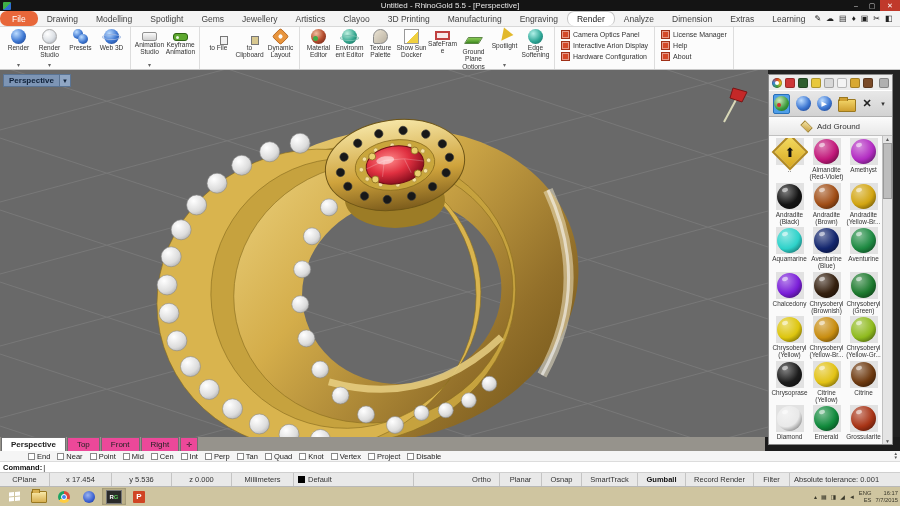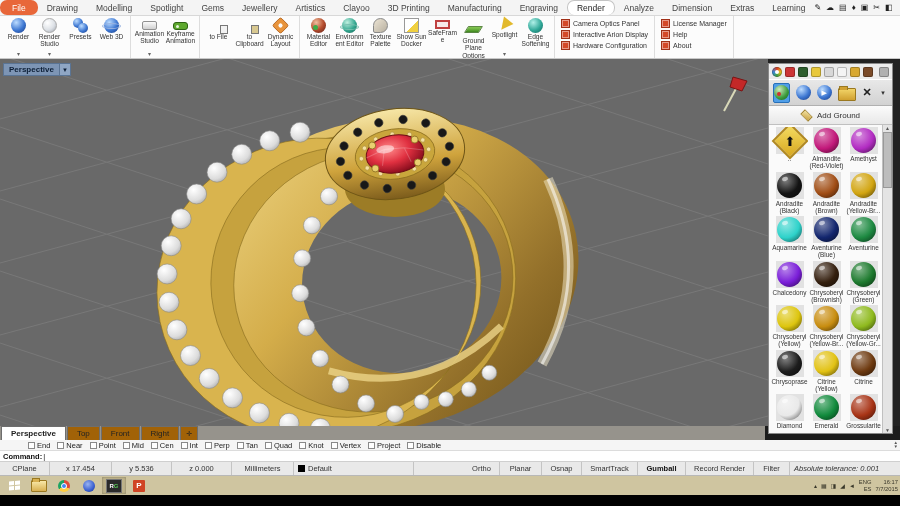--- a/index.html
+++ b/index.html
@@ -115,21 +115,21 @@
   .gem-up span{transform:rotate(-45deg);font-size:13px;color:#111;line-height:1;}
   .gemlabel{font-size:6.4px;line-height:1.12;color:#333;text-align:center;width:39px;margin-top:1px;}
   .gemscroll{width:9px;background:#e4e4e4;border-left:1px solid #c0c0c0;display:flex;flex-direction:column;
              align-items:center;font-size:5px;color:#555;flex:none;}
   .gs-thumb{width:7px;height:54px;background:#bdbdbd;border:1px solid #999;margin-top:1px;}
   .gemscroll .dn{margin-top:auto;}
   
   .vtabs{height:14px;background:#96938c;display:flex;align-items:flex-end;flex:none;position:relative;}
   .vtabs::after{content:'';position:absolute;right:0;top:0;width:135px;height:100%;background:#1c1c1c;}
   .vtab{height:13px;display:flex;align-items:center;padding:0 9px;font-size:8px;color:#222;
-        background:#a16207;border:1px solid #6e6e6e;border-bottom:none;margin-left:1px;}
+        background:#ec4899;border:1px solid #6e6e6e;border-bottom:none;margin-left:1px;}
   .vtab.active{background:#fff;font-weight:bold;}
   .vtab.plus{padding:0 5px;font-size:7px;}
   
   .osnap{height:11px;background:#f5f5f5;border-bottom:1px solid #dcdcdc;display:flex;align-items:center;
          gap:7px;padding-left:28px;font-size:7.5px;color:#222;flex:none;box-sizing:border-box;position:relative;}
   .oitem{display:flex;align-items:center;gap:2px;}
   .chk{width:7px;height:7px;background:#fff;border:1px solid #8a8a8a;box-sizing:border-box;}
   .scrollmini{position:absolute;right:2px;top:0;height:100%;display:flex;flex-direction:column;justify-content:center;
               font-size:4.5px;color:#555;line-height:1;}
   .cmd{height:11px;background:#fff;border-bottom:1px solid #cfcfcf;display:flex;align-items:center;
@@ -137,21 +137,21 @@
   .caret{font-weight:normal;margin-left:1px;}
   
   .status{height:14px;background:#e9e9e9;display:flex;align-items:stretch;font-size:7.5px;color:#333;
           flex:none;box-sizing:border-box;border-bottom:1px solid #b8b8b8;}
   .scell{display:flex;align-items:center;justify-content:center;border-right:1px solid #c4c4c4;
          white-space:nowrap;overflow:hidden;box-sizing:border-box;}
   .scell.layer{justify-content:flex-start;padding-left:4px;gap:3px;}
   .chip{width:7px;height:7px;background:#000;flex:none;}
   .scell.toggle{cursor:default;}
   .scell.on{font-weight:bold;color:#111;}
-  .scell.tol{flex:1;justify-content:flex-start;padding-left:4px;border-right:none;font-style:italic;}
+  .scell.tol{flex:1;justify-content:flex-start;padding-left:4px;border-right:none;}
   
   .taskbar{height:19px;background:#cfc5a0;display:flex;align-items:center;flex:none;padding:0 2px;}
   .tk{width:24px;height:17px;display:flex;align-items:center;justify-content:center;margin-right:1px;border-radius:1px;}
   .tk.active{background:#bdb28a;box-shadow:inset 0 0 2px rgba(0,0,0,.4);}
   .winlogo{display:grid;grid-template-columns:5px 5px;grid-template-rows:4px 4px;gap:1px;transform:skewY(-6deg);}
   .winlogo div{background:#fff;}
   .tk-folder{width:14px;height:10px;background:linear-gradient(#f8e8a8,#d8b050);border:1px solid #9a7820;
              border-radius:1px;position:relative;}
   .tk-folder::before{content:'';position:absolute;top:-3px;left:0;width:6px;height:3px;background:#d8b050;
              border:1px solid #9a7820;border-bottom:none;}
@@ -166,20 +166,29 @@
   .tk-pp{width:12px;height:12px;background:#d04423;color:#fff;font-size:8px;font-weight:bold;
          display:flex;align-items:center;justify-content:center;border-radius:1px;}
   .tray{margin-left:auto;display:flex;align-items:center;gap:4px;color:#3a382a;font-size:6px;}
   .tray .blk{text-align:right;font-size:5.8px;line-height:1.15;}
 </style>
 </head>
 <body>
 
 <div class="app">
 
+  <div class="titlebar">
+    <div class="tb-appicon"></div>
+    <div class="tb-title">Untitled - RhinoGold 5.5 - [Perspective]</div>
+    <div class="tb-ctrls">
+      <div class="tb-btn">–</div>
+      <div class="tb-btn">▢</div>
+      <div class="tb-btn tb-close">✕</div>
+    </div>
+  </div>
 
   <div class="menurow">
     <div class="mtab file">File</div>
     <div id="menu-tabs" style="display:flex;align-items:stretch;">
         <div class="mtab">Drawing</div>
         <div class="mtab">Modelling</div>
         <div class="mtab">Spotlight</div>
         <div class="mtab">Gems</div>
         <div class="mtab">Jewellery</div>
         <div class="mtab">Artistics</div>

